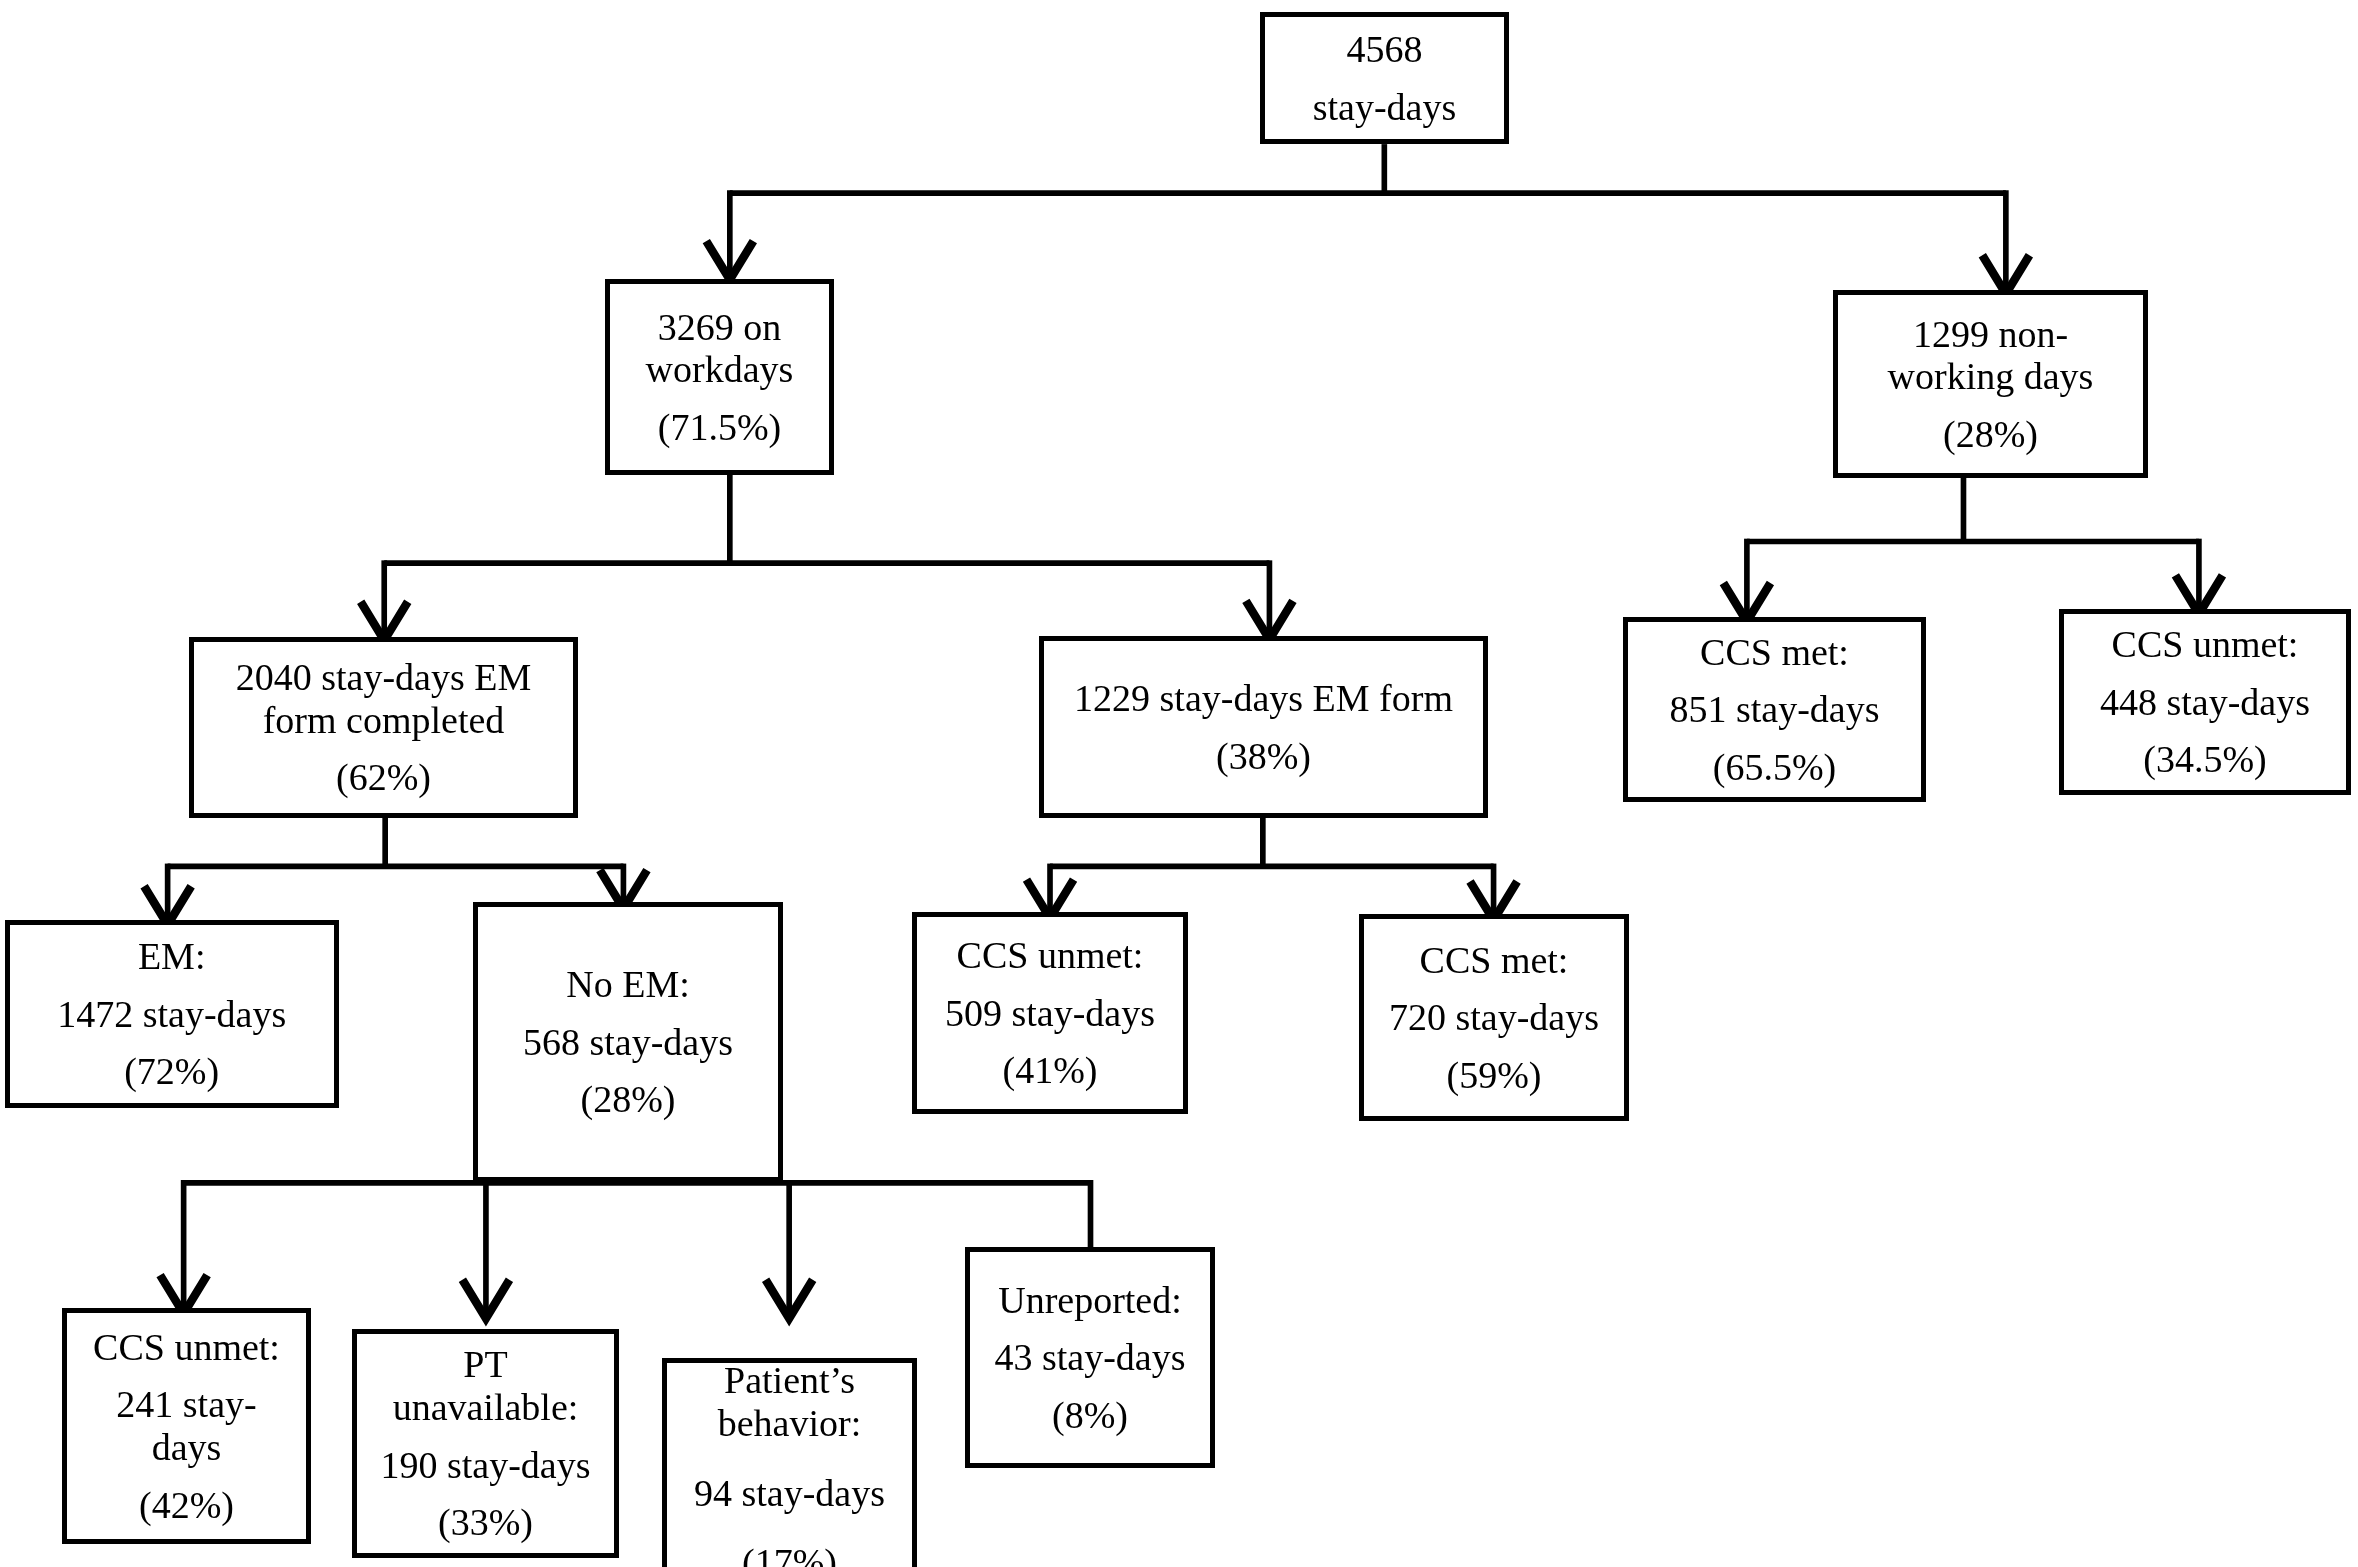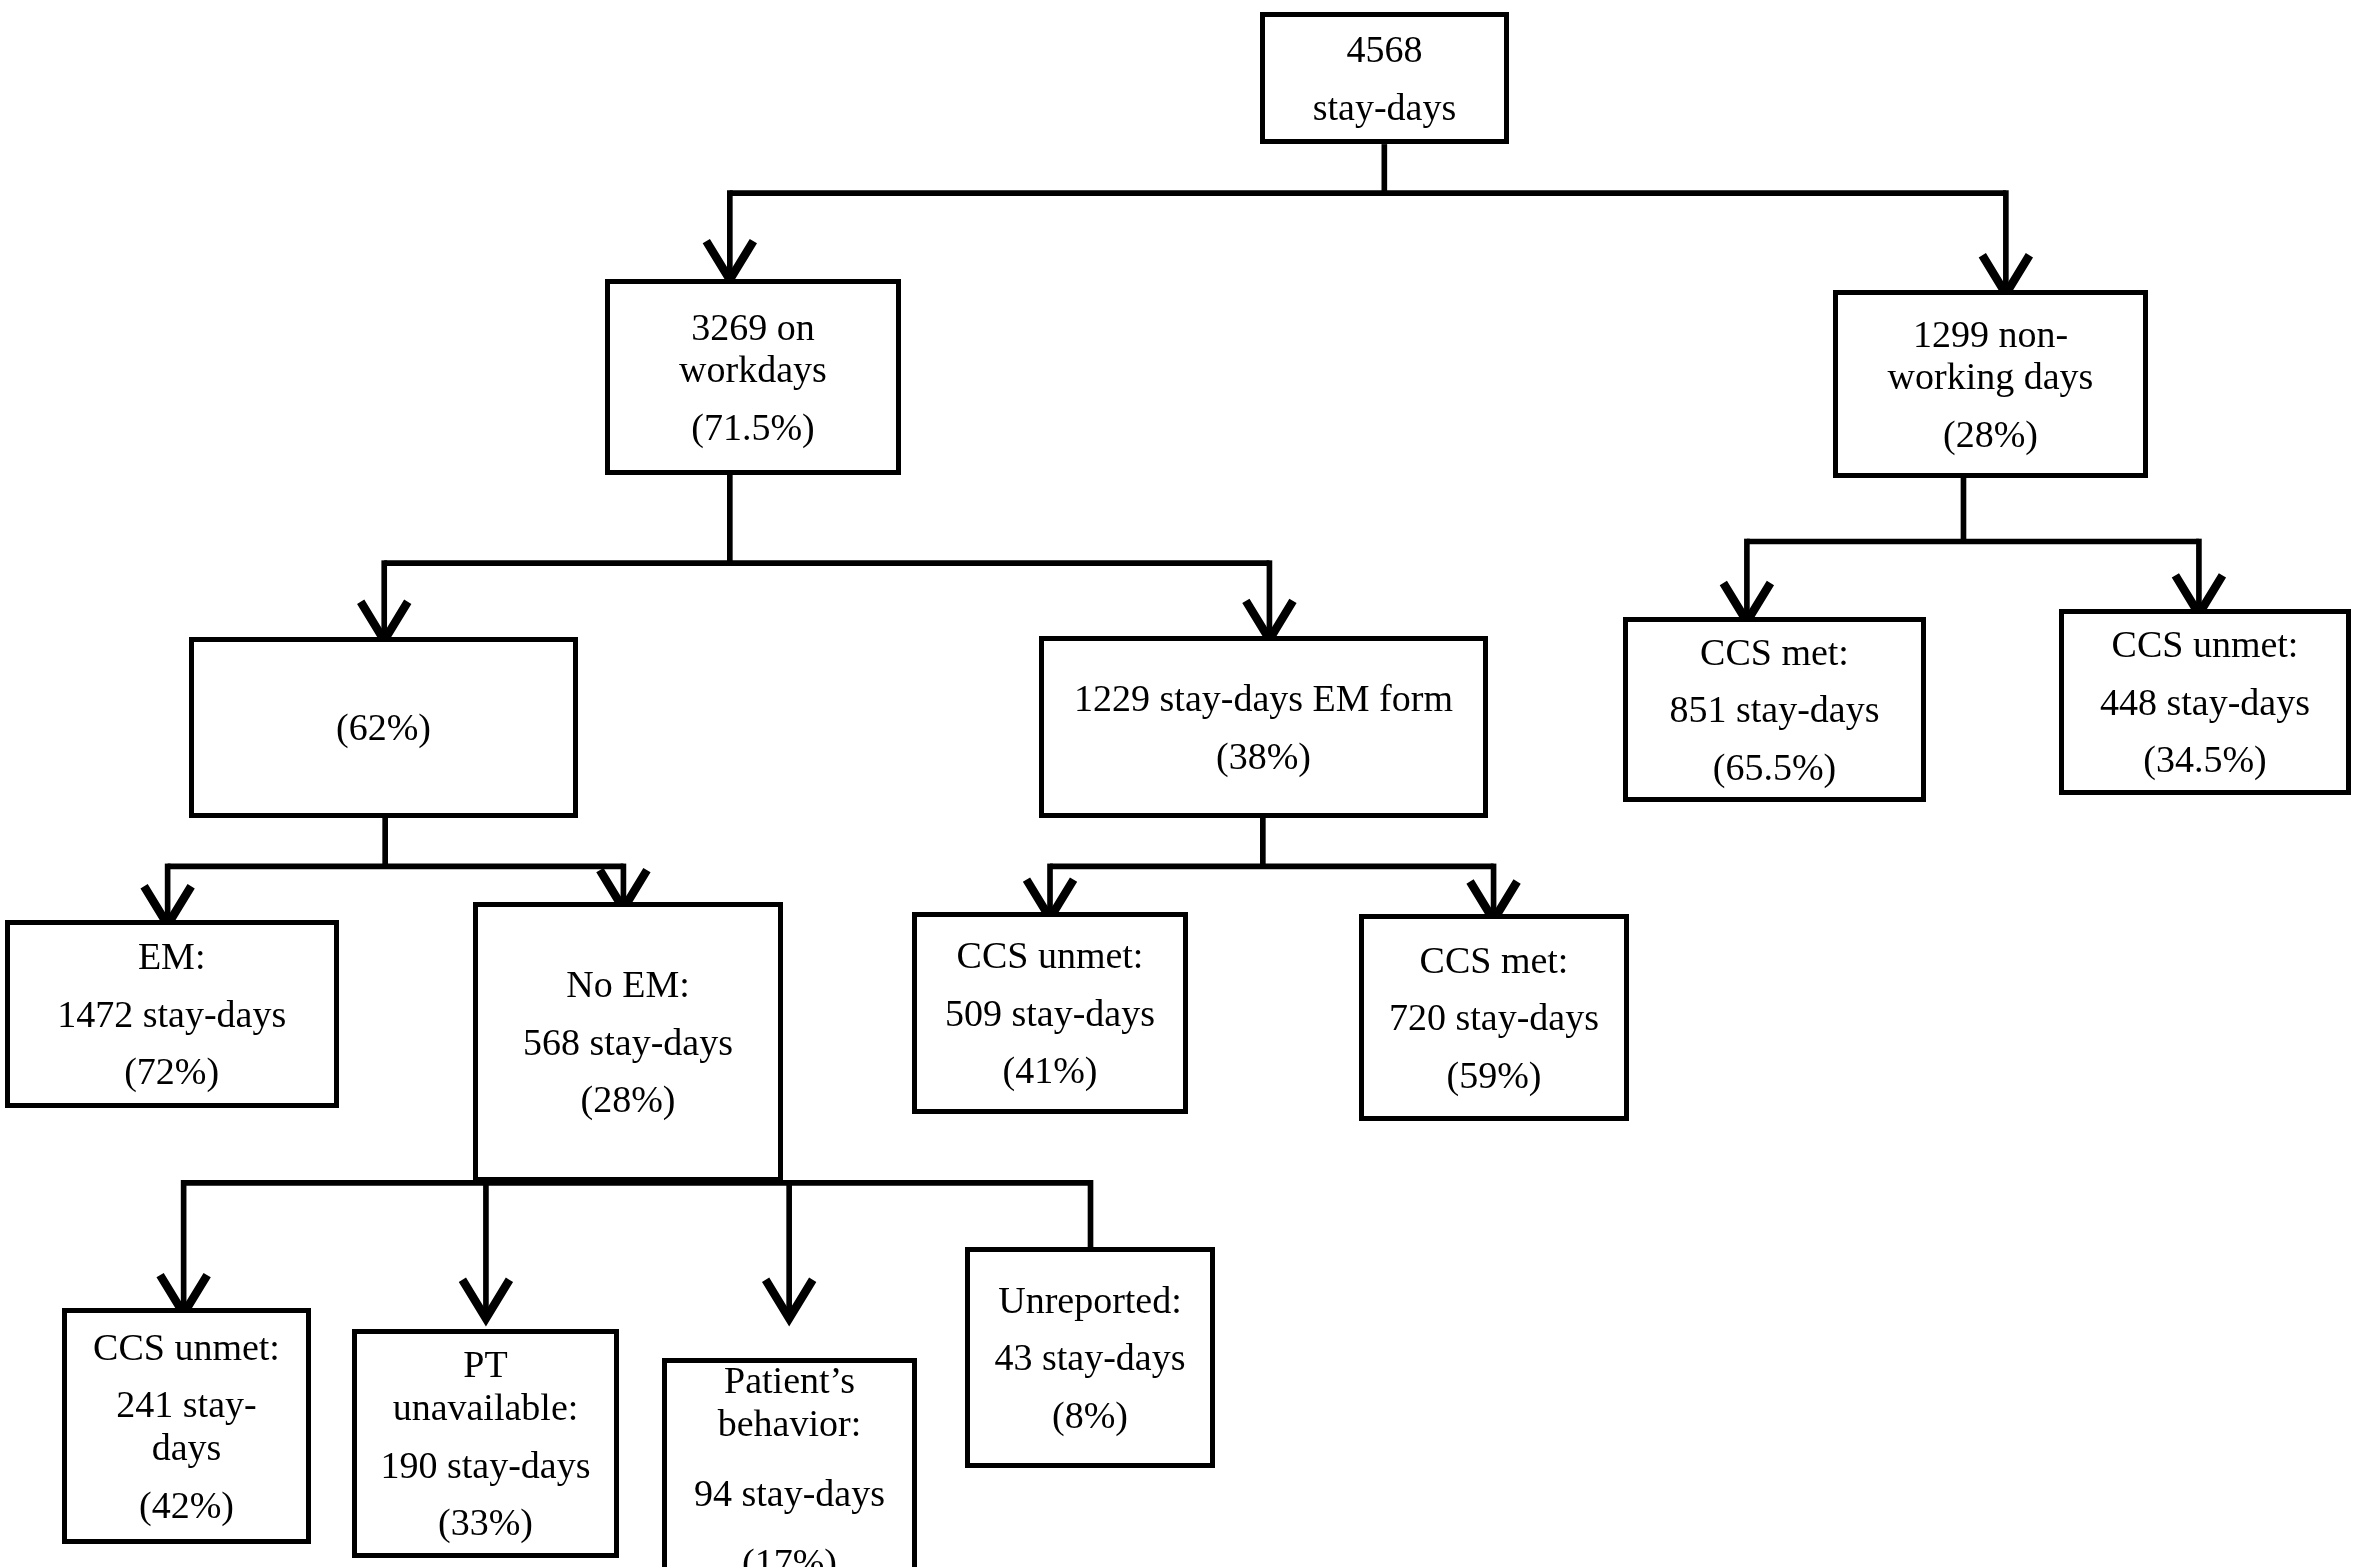--- a/index.html
+++ b/index.html
@@ -110,40 +110,44 @@
 
   <div id="boxes-layer">
       <div class="flow-box" style="left: 1260px; top: 12.2px; width: 249px; height: 132px;">
         <div class="para">
           <div class="line">4568</div>
         </div>
         <div class="para">
           <div class="line">stay-days</div>
         </div>
       </div>
-      <div class="flow-box" style="left: 605px; top: 279px; width: 296px; height: 196px;">
+      <div class="flow-box" style="left: 605px; top: 279px; width: 229px; height: 196px;">
         <div class="para">
           <div class="line">3269 on</div>
           <div class="line">workdays</div>
         </div>
         <div class="para">
           <div class="line">(71.5%)</div>
         </div>
       </div>
       <div class="flow-box" style="left: 1821px; top: 290px; width: 315px; height: 188px; margin-left: 12px;">
         <div class="para">
           <div class="line">1299 non-</div>
           <div class="line">working days</div>
         </div>
         <div class="para">
           <div class="line">(28%)</div>
         </div>
       </div>
       <div class="flow-box" style="left: 189px; top: 637px; width: 389px; height: 181px;">
         <div class="para">
+          <div class="line">2040 stay-days EM</div>
+          <div class="line">form completed</div>
+        </div>
+        <div class="para">
           <div class="line">(62%)</div>
         </div>
       </div>
       <div class="flow-box" style="left: 1039px; top: 636px; width: 449px; height: 182px;">
         <div class="para">
           <div class="line">1229 stay-days EM form</div>
         </div>
         <div class="para">
           <div class="line">(38%)</div>
         </div>

